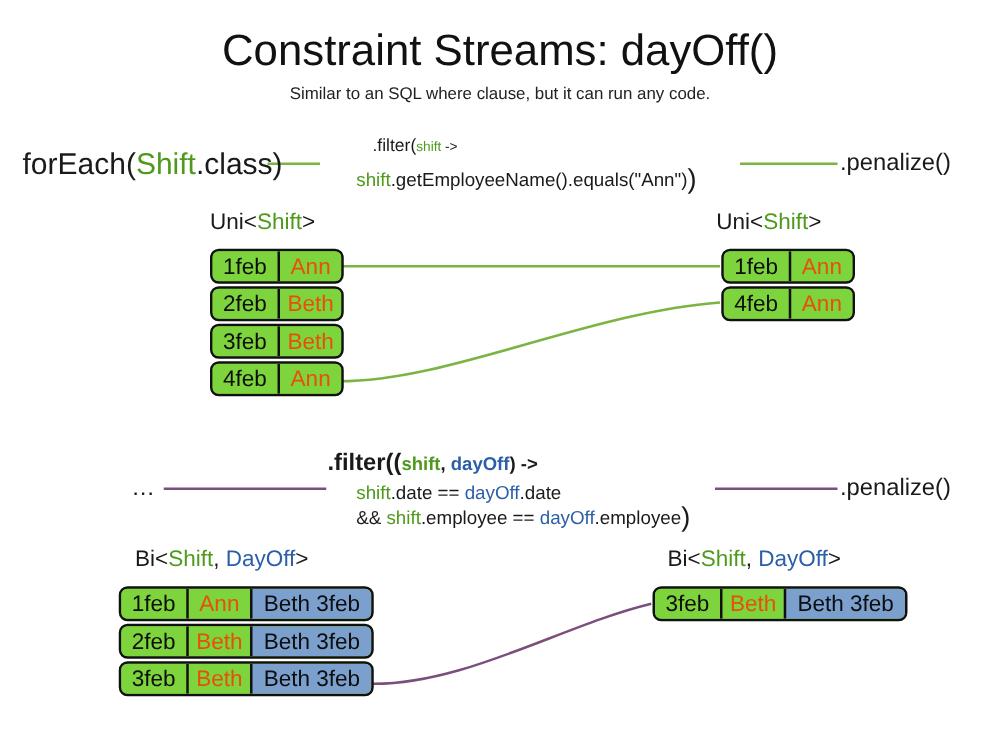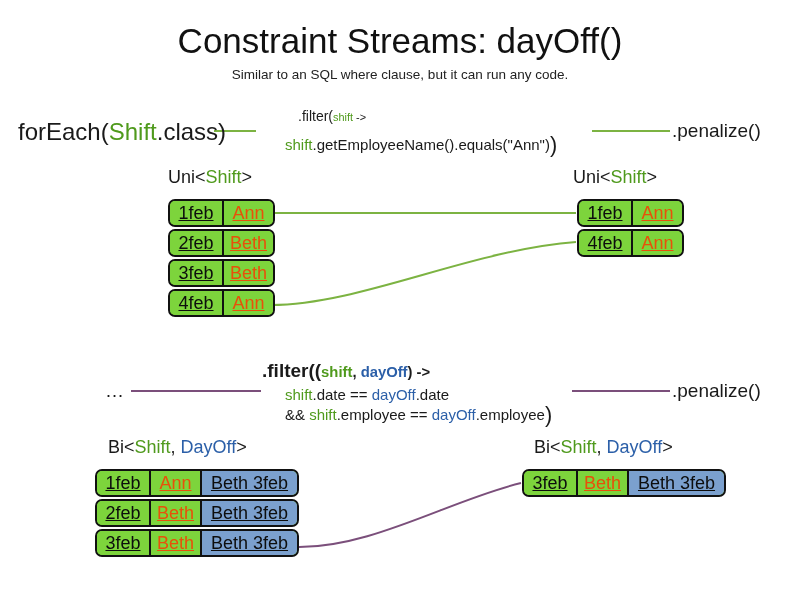--- a/index.html
+++ b/index.html
@@ -80,21 +80,20 @@
   }
   .cell {
     display: flex;
     align-items: center;
     justify-content: center;
     box-sizing: border-box;
     font-size: 18px;
     line-height: 1;
     padding: 0 3px;
     white-space: nowrap;
-    text-decoration: underline;
   }
   .cell.date  { background: #7DD43C; color: #0d0d0d; }
   .cell.name  { background: #7DD43C; color: #E8500A; border-left: 2px solid #111111; }
   .cell.dayoff{ background: #7BA0CE; color: #0d0d0d; border-left: 2px solid #111111; }
 
   
   #uni-left  { top: 199px; left: 168px; }
   #uni-right { top: 199px; left: 577px; }
   #bi-left   { top: 469px; left: 95px; }
   #bi-right  { top: 469px; left: 522px; }

